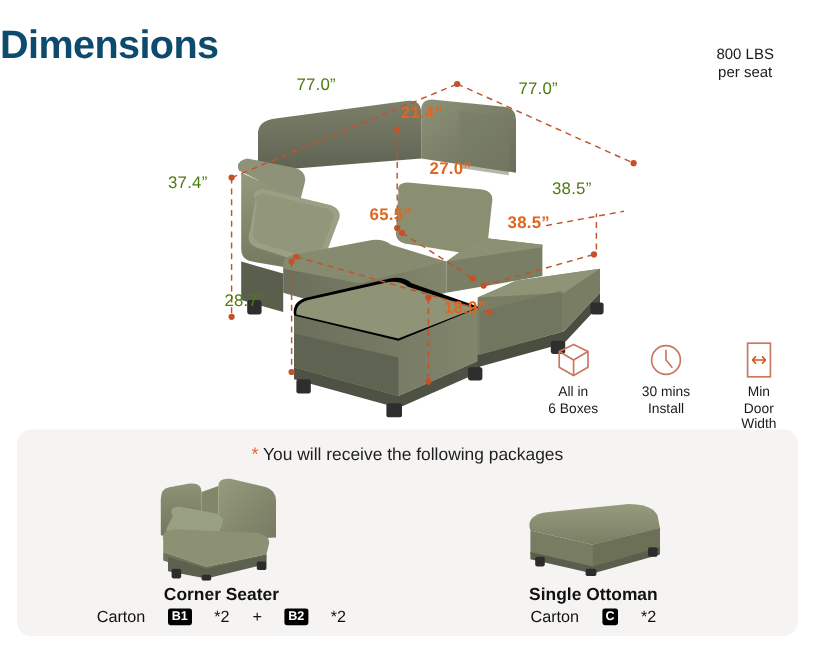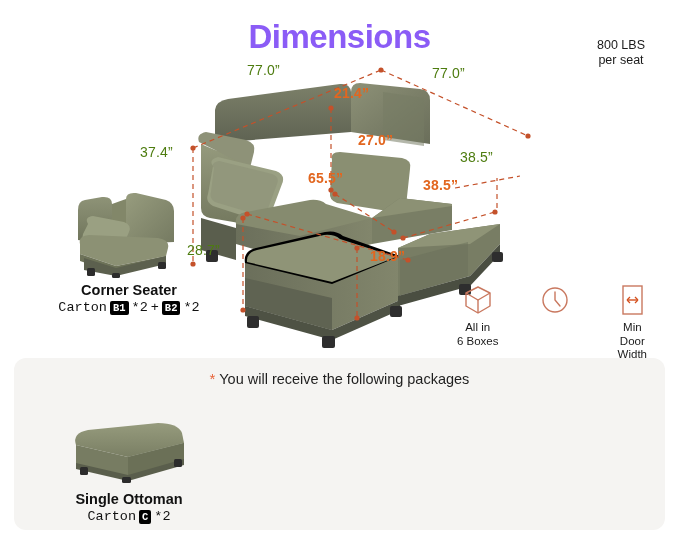--- a/index.html
+++ b/index.html
@@ -9,23 +9,22 @@
     font-family:"Liberation Sans", sans-serif;
     color:#1a1a1a;
     overflow:hidden;
     position:relative;
   }
   .page{position:relative;width:679px;height:543px;}
 
   
   .title{
     position:absolute;left:0;top:18px;width:679px;
-    text-align:center;
     font-size:33px;font-weight:bold;letter-spacing:-0.5px;
-    color:#8b5cf6;
+    color:#0c4a6e;
   }
 
   
   .weight-badge{
     position:absolute;left:578px;top:38px;width:86px;text-align:center;
   }
   .weight-badge .lbs-icon{display:block;margin:0 auto 6px;}
   .weight-badge .wtext{
     font-size:12.5px;line-height:15px;color:#1a1a1a;
   }
@@ -61,30 +60,30 @@
     position:absolute;left:14px;top:358px;width:651px;height:172px;
     background:#F5F4F2;border-radius:12px;
   }
   .pkg-head{
     position:absolute;left:0;top:12px;width:651px;text-align:center;
     font-size:14.5px;color:#1f1f1f;
   }
   .pkg-head .star{color:#E8643A;font-size:15px;}
   .pkg-items{
     position:absolute;left:0;top:34px;width:651px;height:132px;
-    display:flex;justify-content:flex-end;gap:80px;flex-direction:column;
+    display:flex;justify-content:center;gap:80px;
   }
   .pkg{width:230px;text-align:center;position:relative;}
   .pkg .art{height:92px;display:flex;align-items:flex-end;justify-content:center;}
   .pkg .pname{
     font-size:14.5px;font-weight:bold;color:#111;margin-top:4px;
   }
   .pkg .pcarton{
     font-size:13.5px;color:#111;margin-top:2px;
-    display:flex;align-items:center;justify-content:center;gap:3px;flex-wrap:nowrap;font-family:Liberation Mono, monospace;
+    display:flex;align-items:center;justify-content:center;gap:19px;flex-wrap:nowrap;
   }
   .chip{
     display:inline-block;background:#000000;color:#fff;
     font-size:10.5px;font-weight:bold;line-height:12px;
     padding:1px 3px;border-radius:2px;vertical-align:middle;
   }
 </style>
 </head>
 <body>
 
@@ -233,20 +232,24 @@
       </div>
     </div>
 
     <div class="feature">
       <div class="ficon">
         <svg width="32" height="32" viewBox="0 0 32 32">
           <circle cx="16" cy="16" r="12" fill="none" stroke="#C9785F" stroke-width="1.4"></circle>
           <path d="M16 8 L16 16 L21 22" fill="none" stroke="#C9785F" stroke-width="1.4" stroke-linecap="round"></path>
         </svg>
       </div>
+      <div class="flabel">
+        <div>30 mins</div>
+        <div>Install</div>
+      </div>
     </div>
 
     <div class="feature">
       <div class="ficon">
         <svg width="30" height="34" viewBox="0 0 30 34">
           <rect x="6" y="3" width="19" height="28" fill="none" stroke="#C9785F" stroke-width="1.4"></rect>
           <line x1="10" y1="17" x2="21" y2="17" stroke="#D4501E" stroke-width="1.4"></line>
           <path d="M10 17 L13 14 M10 17 L13 20" fill="none" stroke="#D4501E" stroke-width="1.3"></path>
           <path d="M21 17 L18 14 M21 17 L18 20" fill="none" stroke="#D4501E" stroke-width="1.3"></path>
         </svg>

